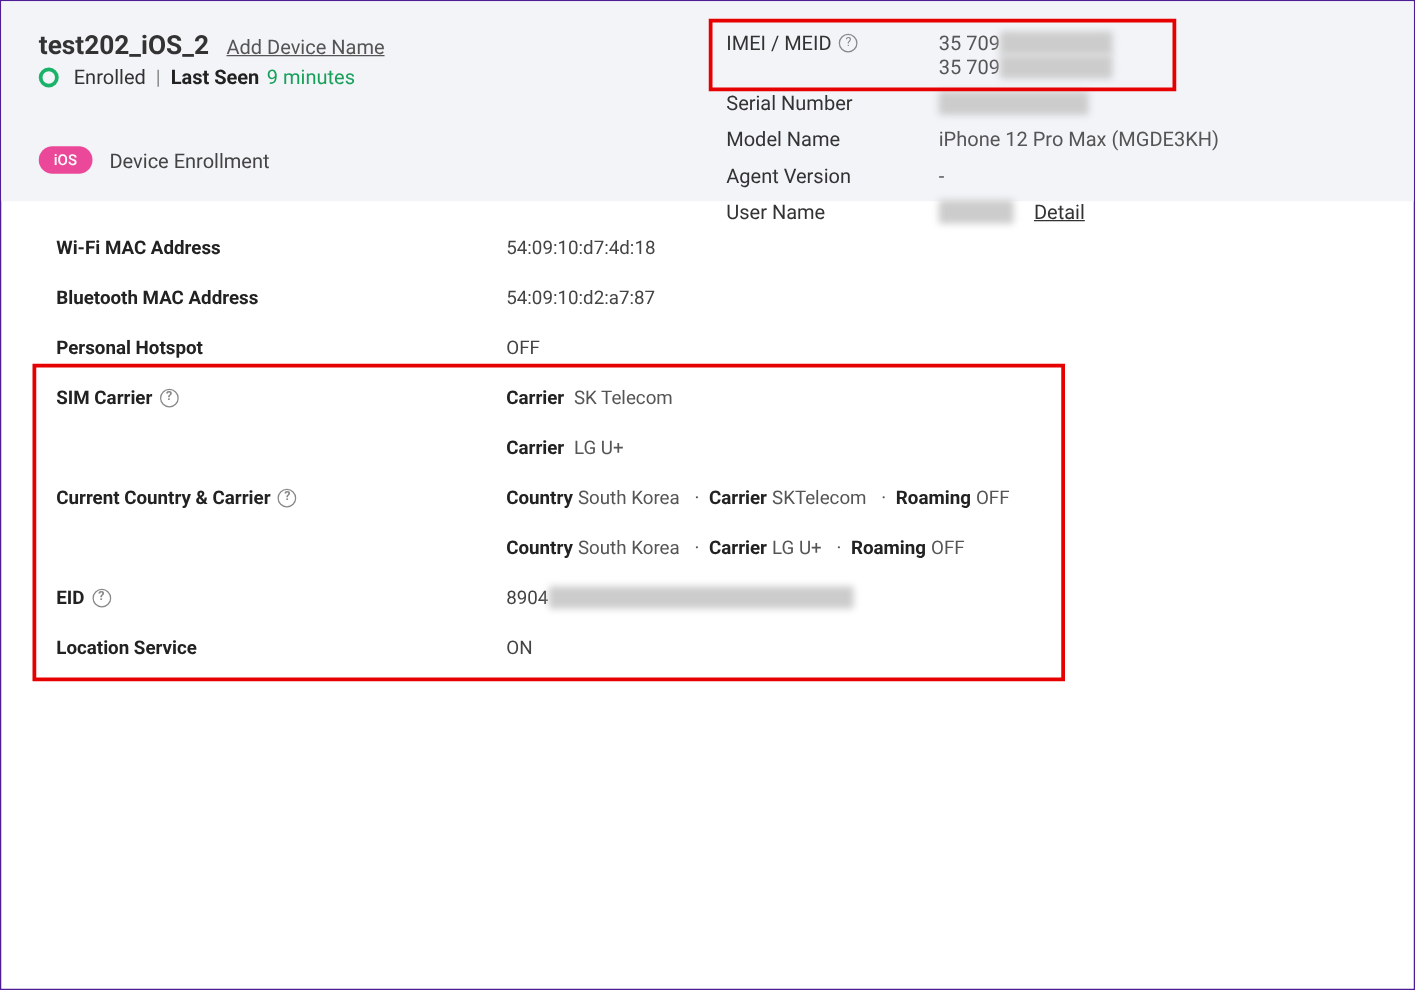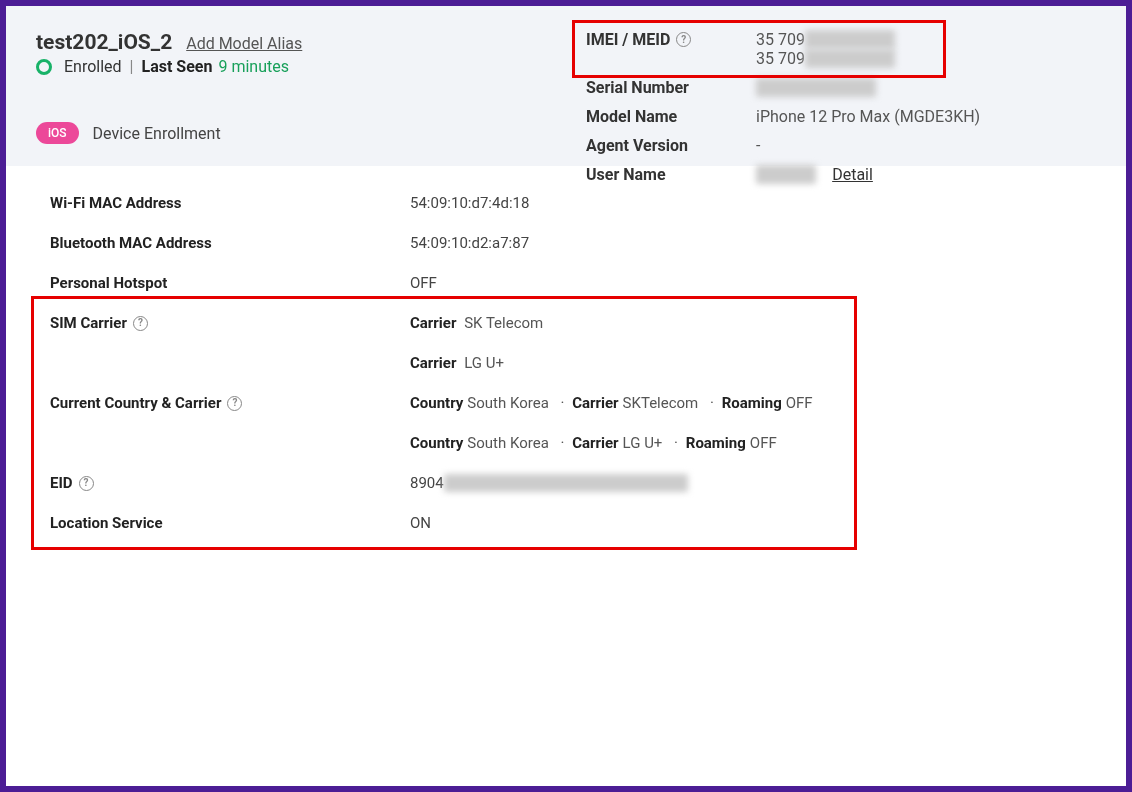--- a/index.html
+++ b/index.html
@@ -8,21 +8,21 @@
     font-size: 15px;
     color: #2f2f2f;
     background: #fff;
     width: 1132px;
     height: 792px;
     overflow: hidden;
   }
   .outer {
     width: 1132px;
     height: 792px;
-    border: 6px solid #4c1d95;
+    border: 1px solid #4c1d95;
     position: relative;
   }
   .header {
     background: #f2f4f8;
     padding: 24px 30px 22px 30px;
     position: relative;
   }
   .title-line { display: flex; align-items: baseline; gap: 14px; }
   .dev-title { font-size: 21px; font-weight: bold; color: #333; }
   .alias-link { font-size: 16px; color: #555; text-decoration: underline; cursor: pointer; }
@@ -42,21 +42,21 @@
   }
   .enroll-text { font-size: 16px; color: #444; }
 
   .info-grid {
     position: absolute;
     left: 580px;
     top: 24px;
     font-size: 16px;
   }
   .info-row { display: flex; align-items: flex-start; margin-bottom: 10px; }
-  .info-label { width: 170px; font-weight: bold; color: #333; display:flex; align-items:center; gap:6px;}
+  .info-label { width: 170px; font-weight: normal; color: #333; display:flex; align-items:center; gap:6px;}
   .info-val { color: #555; }
   .help-icon {
     width: 15px; height: 15px; border: 1px solid #888; border-radius: 50%; display:inline-flex;
     align-items:center; justify-content:center; font-size:10px; color:#888; line-height:1;
   }
   .blur-val {
     display:inline-block;
     background: #ccc;
     color: transparent;
     filter: blur(3px);
@@ -103,21 +103,21 @@
   }
 </style>
 </head>
 <body>
 
 <div class="outer">
 
   <div class="header">
     <div class="title-line">
       <span class="dev-title">test202_iOS_2</span>
-      <a class="alias-link">Add Model Alias</a>
+      <a class="alias-link">Add Device Name</a>
     </div>
     <div class="status-line">
       <span class="circle-icon"></span>
       <span class="status-enrolled">Enrolled</span>
       <span class="pipe">|</span>
       <span class="last-seen-label">Last Seen</span>
       <span class="last-seen-val">9 minutes</span>
     </div>
     <div class="enroll-line">
       <span class="ios-pill">iOS</span>

